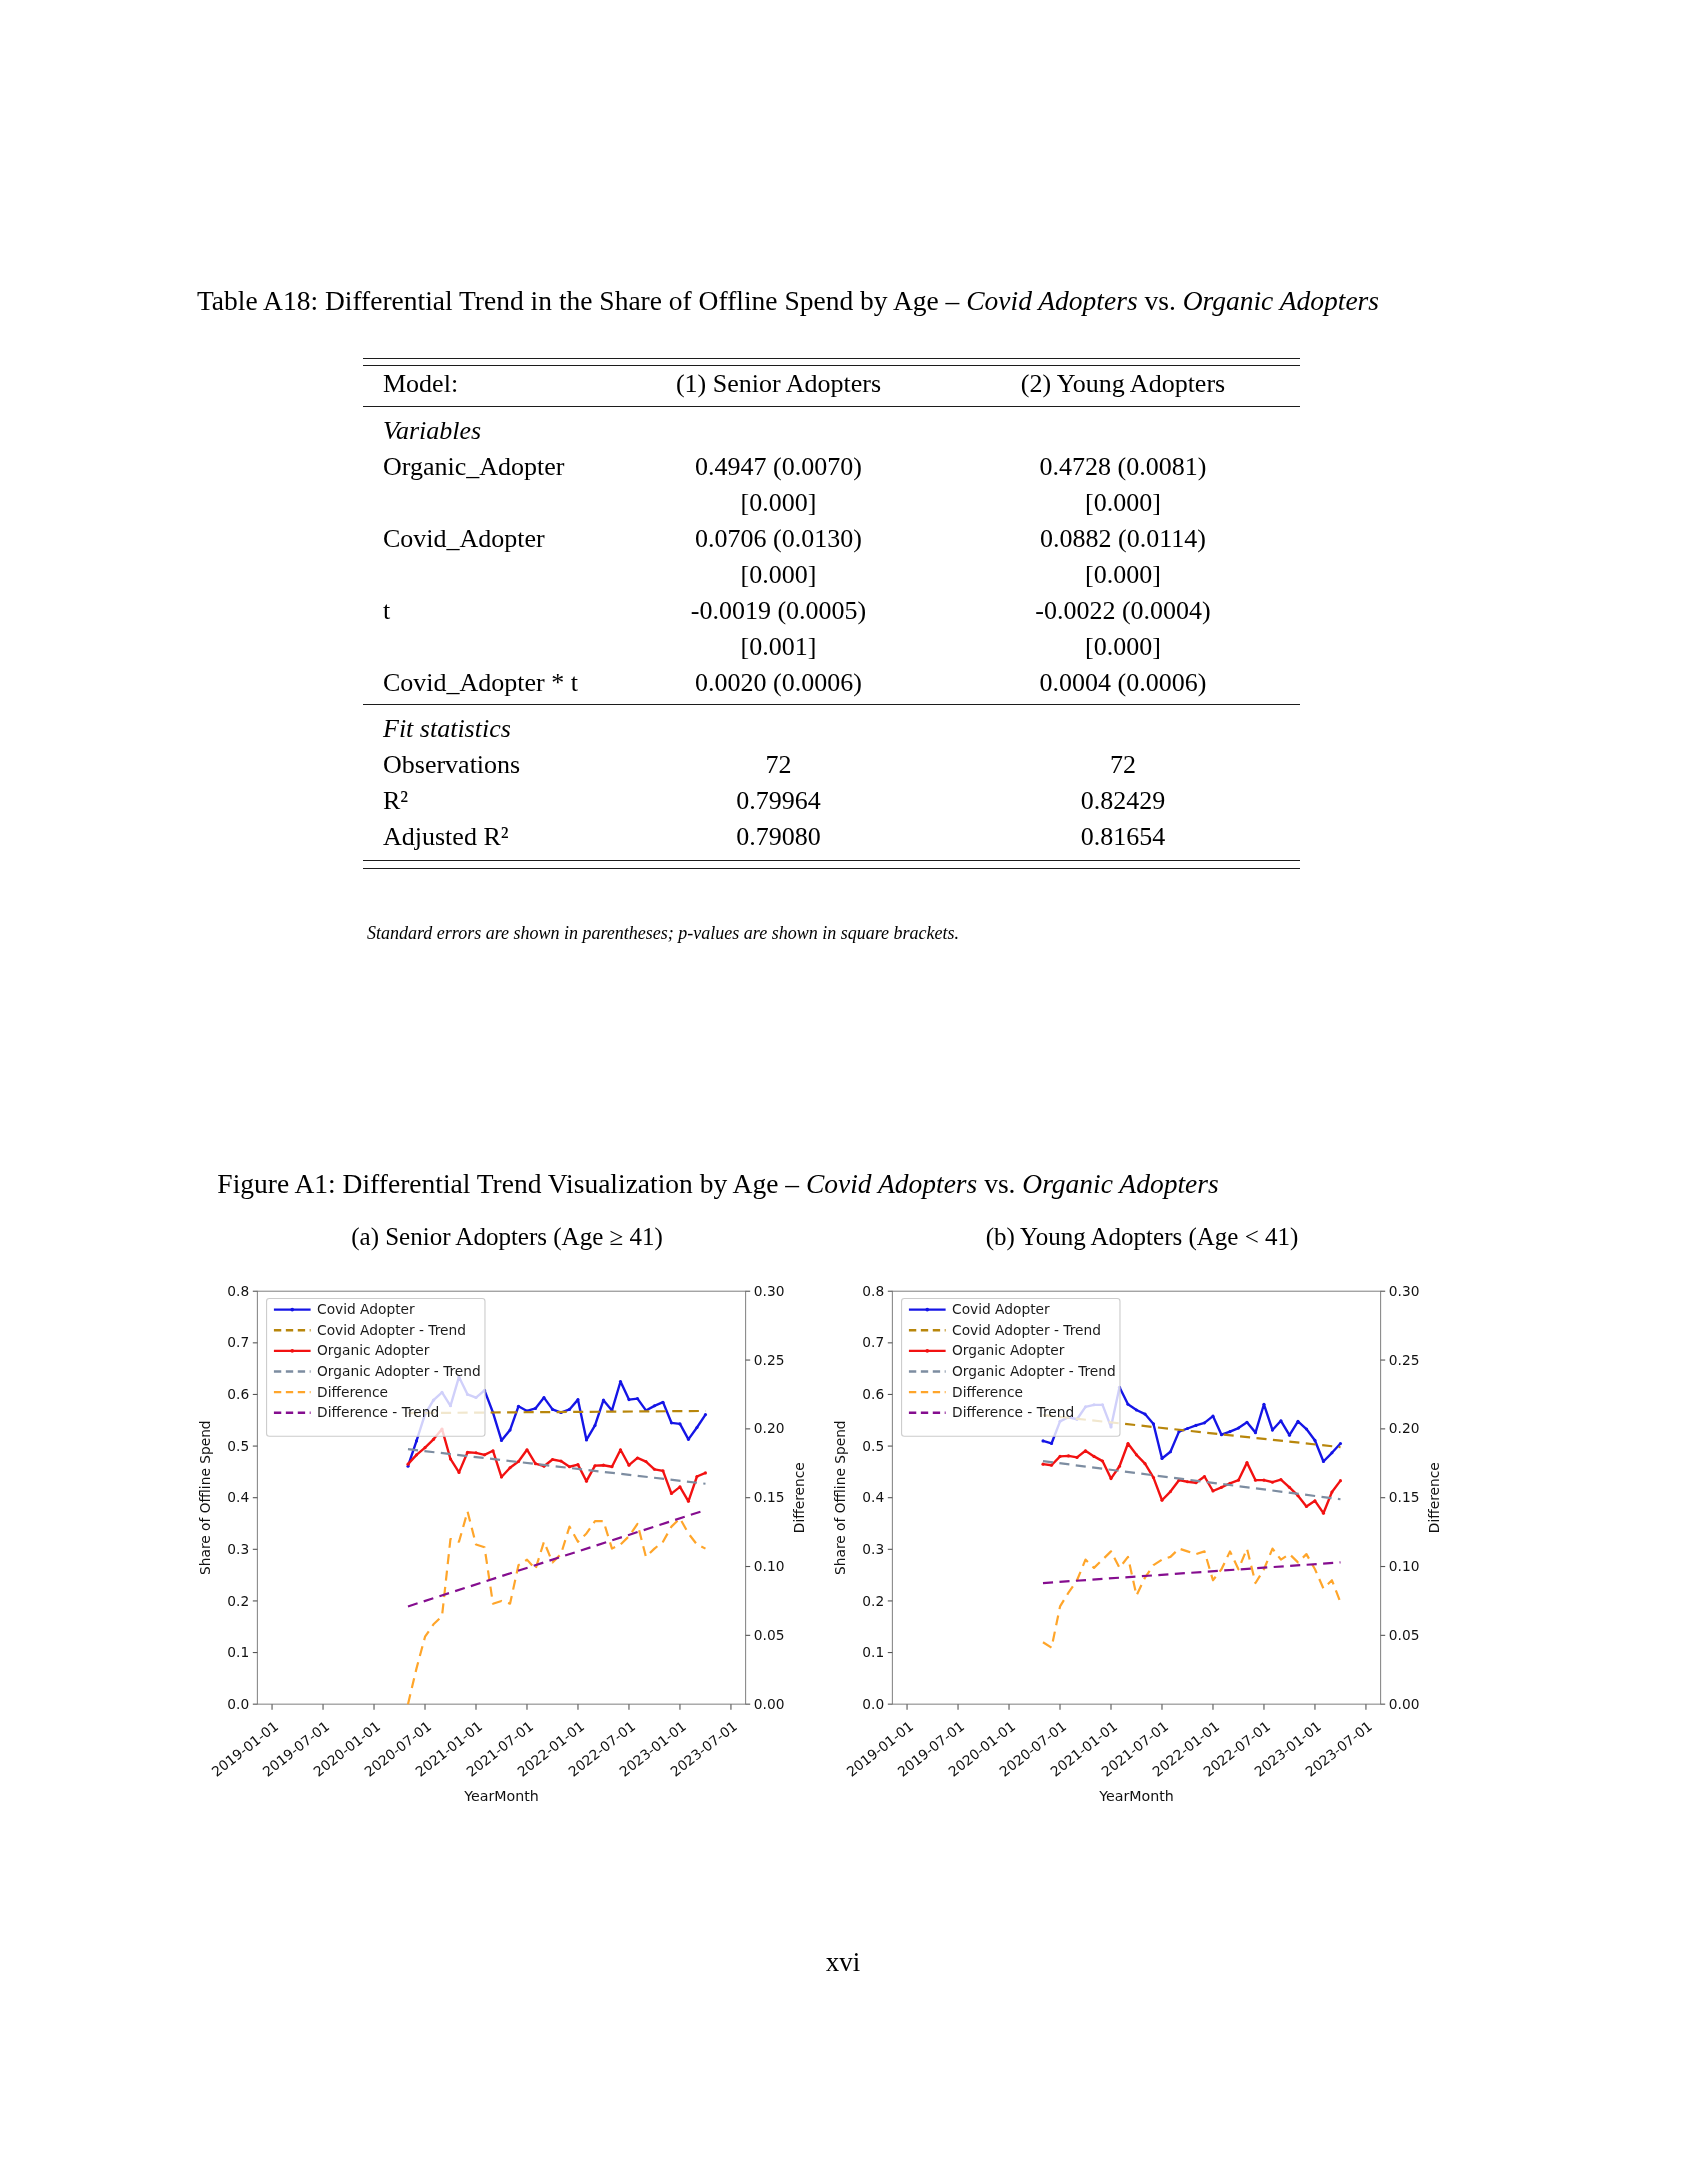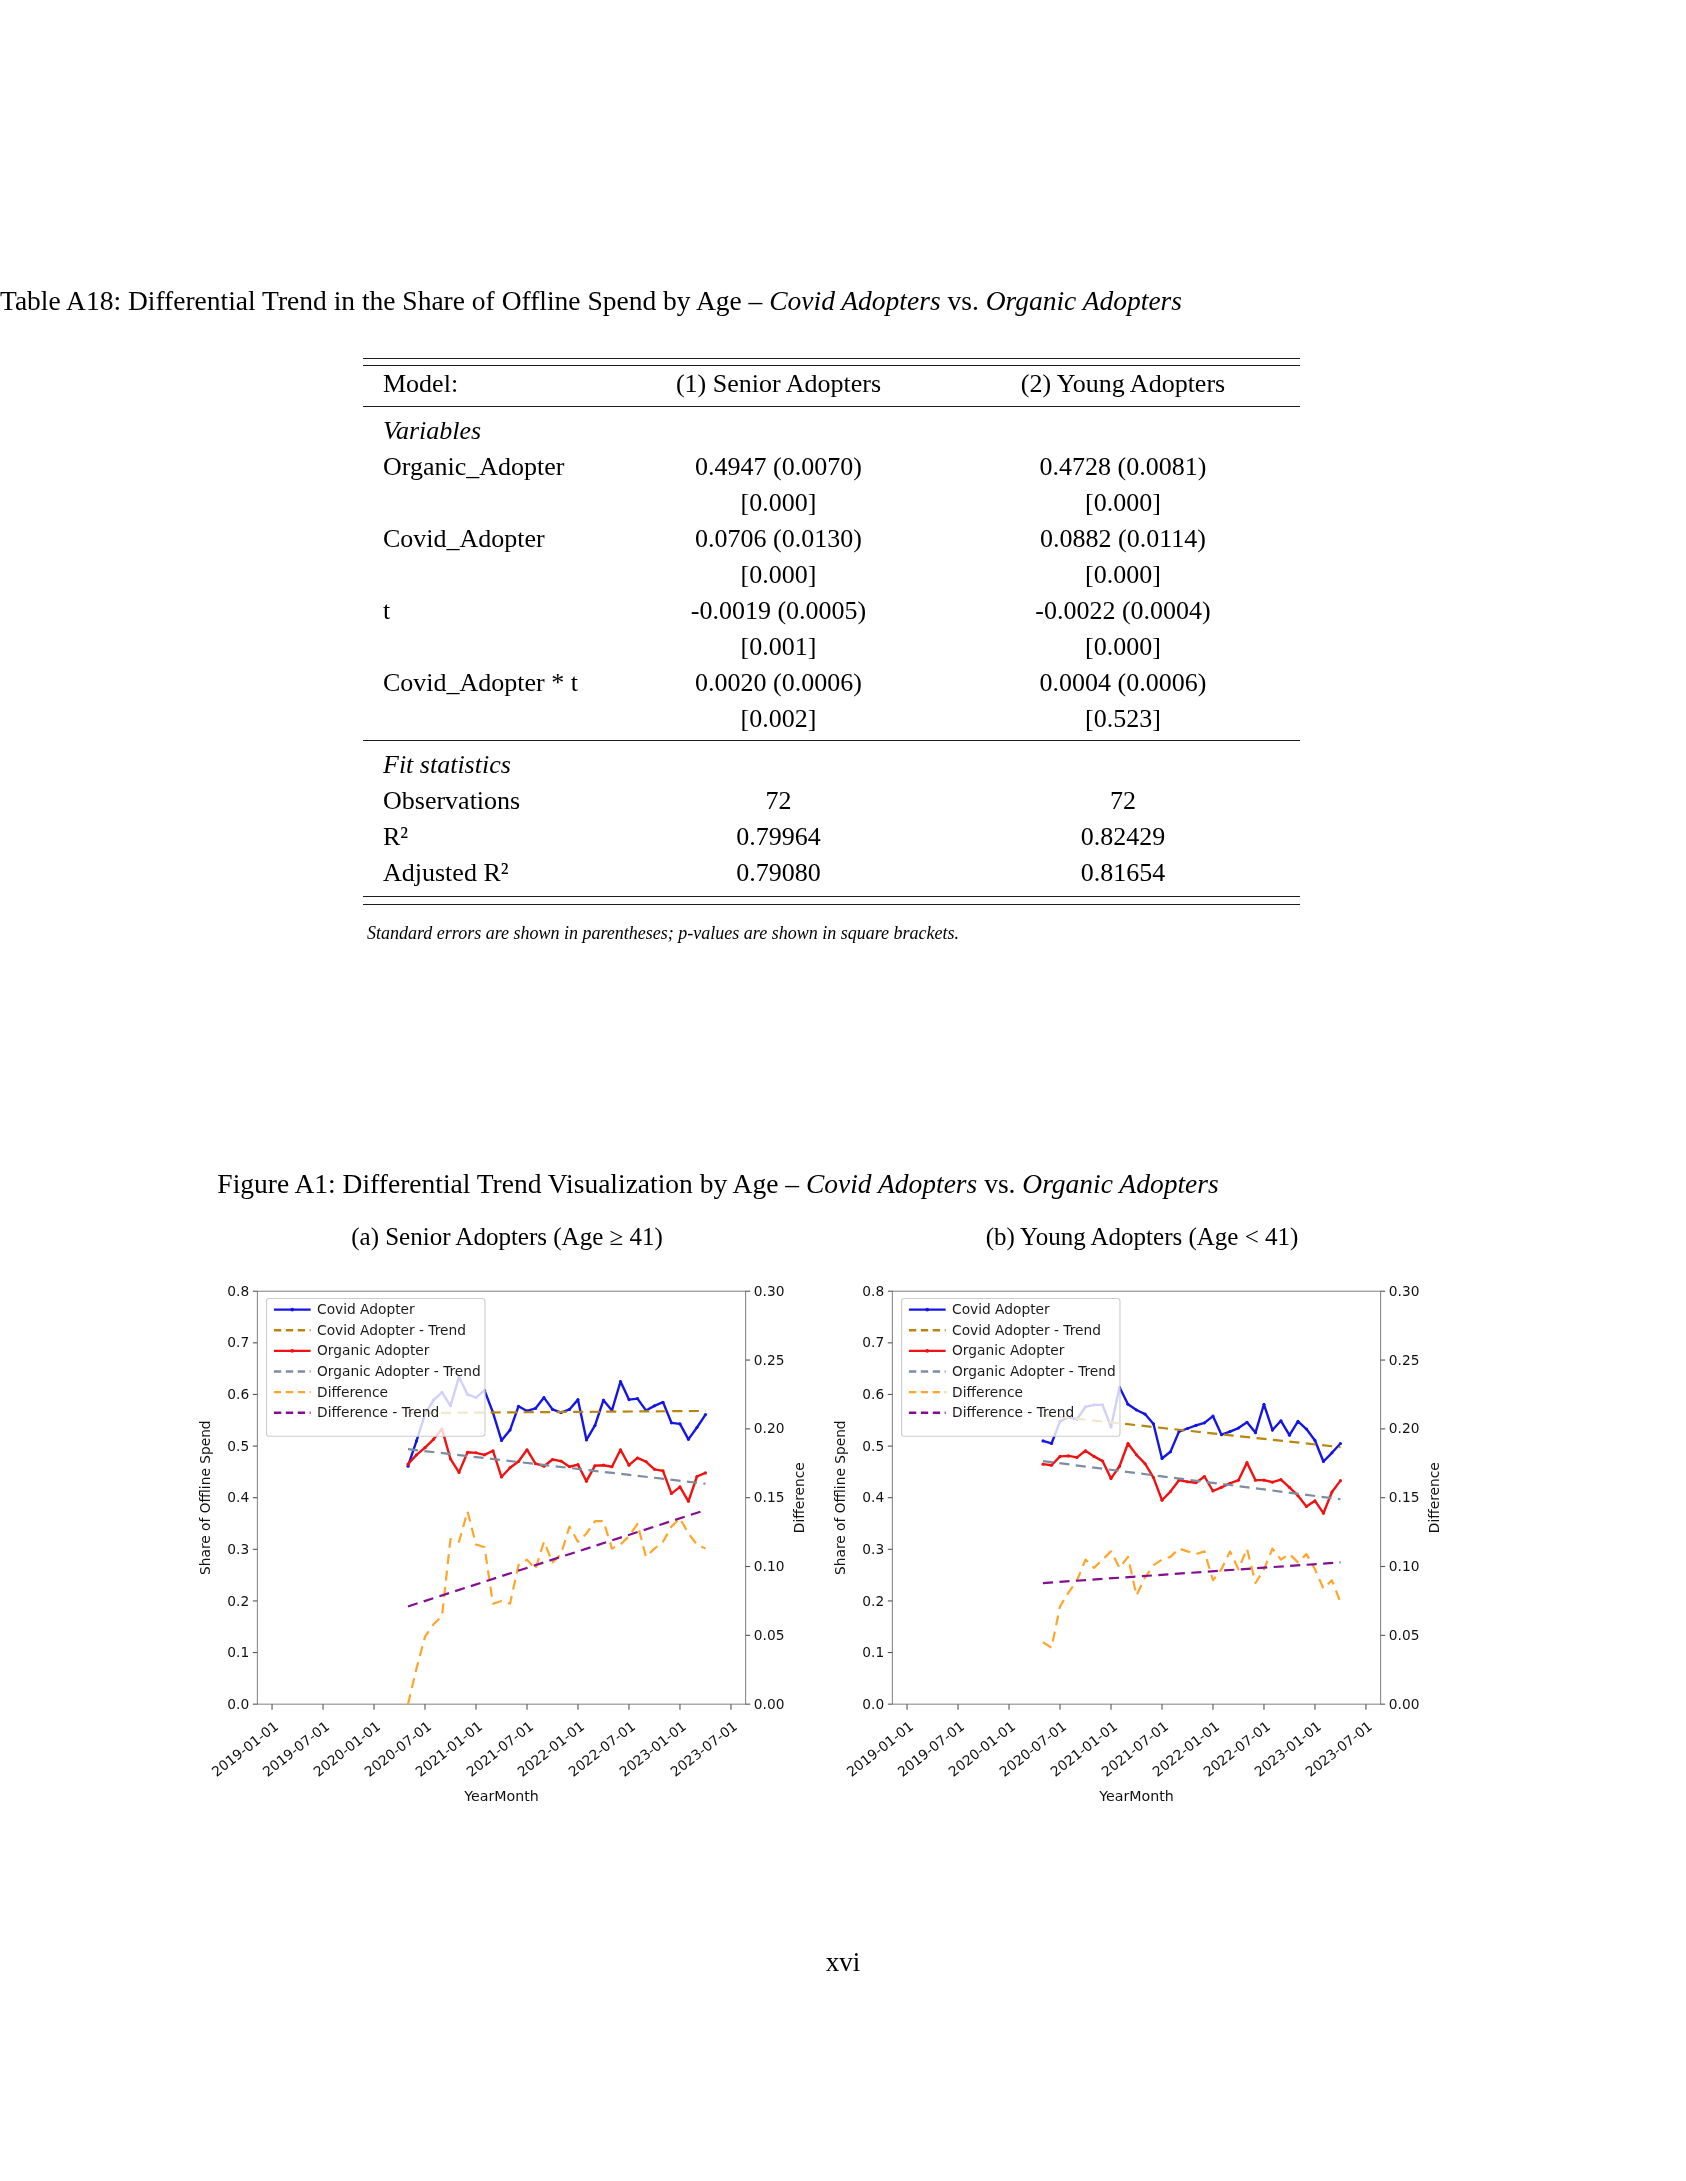--- a/index.html
+++ b/index.html
@@ -1,18 +1,18 @@
 <!DOCTYPE html>
 <html style="font-size:14.7px"><head>
 <meta charset="utf-8">
 <style>
   html,body { margin:0; padding:0; background:#ffffff; }
   body { width:1686px; height:2182px; position:relative; font-family:"Liberation Serif", serif; color:#000; }
 
-  .doc-title { position:absolute; top:285px; left:0; width:1379px; text-align:left; font-size:27.5px; }
+  .doc-title { position:absolute; top:285px; left:0; width:1379px; text-align:right; font-size:27.5px; }
   .doc-title .it { font-style:italic; }
 
   .table-wrap { position:absolute; left:363px; top:358px; width:937px; font-size:26px; line-height:36px; }
   .rule-double { height:6.4px; border-top:1.8px solid #1c1c1c; border-bottom:1.8px solid #1c1c1c; }
   .rule-single { border-top:1.8px solid #1c1c1c; margin:3.7px 0 5.5px 0; }
   .trow { display:grid; grid-template-columns:248px 335px 354px; }
   .trow2 { display:grid; grid-template-columns:248px 689px; }
   .c { white-space:nowrap; }
   .lab { text-align:left; padding-left:20px; }
   .val { text-align:center; }
@@ -85,25 +85,20 @@
   <div class="trow">
     <div class="c"></div>
     <div class="c val">[0.001]</div>
     <div class="c val">[0.000]</div>
   </div>
 
   <div class="trow">
     <div class="c lab">Covid_Adopter * t</div>
     <div class="c val">0.0020 (0.0006)</div>
     <div class="c val">0.0004 (0.0006)</div>
-  </div>
-  <div class="trow">
-    <div class="c"></div>
-    <div class="c val">[0.002]</div>
-    <div class="c val">[0.523]</div>
   </div>
 
   <div class="rule-single"></div>
 
   <div class="trow">
     <div class="c sect">Fit statistics</div>
     <div class="c"></div>
       <div class="c"></div>
   </div>
 

